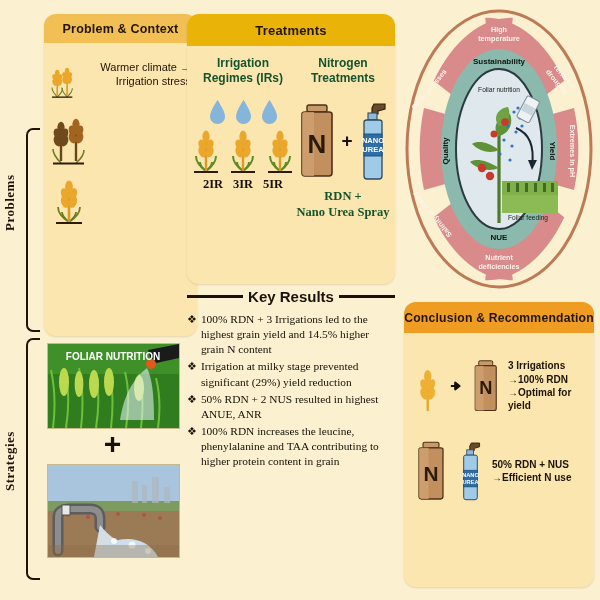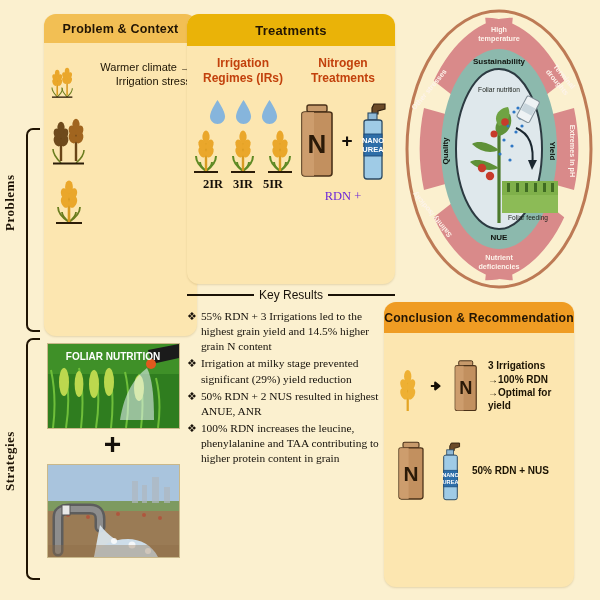--- a/index.html
+++ b/index.html
@@ -45,45 +45,45 @@
   #problem-card .card-head{background:#f2bf54;font-size:12.5px;padding:8px 0 7px;}
   .prob-list{padding:6px 6px 0 6px;}
   .prob-item{display:flex;align-items:flex-start;gap:5px;margin-top:9px;}
   .prob-text{font-size:11px;line-height:1.28;color:#1d1403;padding-top:2px;text-align:right;}
 
   
   #treat-card{left:187px;top:14px;width:208px;height:270px;}
   #treat-card .card-head{background:#eab308;font-size:13px;padding:9px 0 8px;}
   .treat-body{display:flex;padding:10px 4px 0 4px;}
   .treat-col{flex:1;text-align:center;}
-  .treat-title{font-size:12px;font-weight:bold;color:#c2410c;line-height:1.25;}
+  .treat-title{font-size:12px;font-weight:bold;color:#14532d;line-height:1.25;}
   .drops{display:flex;justify-content:center;gap:9px;margin-top:13px;}
   .wheats{display:flex;justify-content:center;gap:7px;margin-top:2px;}
   .ir-labels{display:flex;justify-content:center;margin-top:3px;text-align:center;}
   .ir-labels span{width:30px;font-family:"Liberation Serif",serif;font-weight:bold;font-size:12.5px;color:#15100a;}
   .n-row{display:flex;align-items:center;justify-content:center;gap:3px;margin-top:14px;}
   .plus-sign{font-size:19px;font-weight:bold;color:#15100a;}
-  .n-caption{font-family:"Liberation Serif",serif;font-weight:normal;font-size:12.5px;
-             color:#6d28d9;line-height:1.3;margin-top:6px;}
+  .n-caption{font-family:"Liberation Serif",serif;font-weight:bold;font-size:12.5px;
+             color:#14532d;line-height:1.3;margin-top:6px;}
 
   
   #key-results{position:absolute;left:187px;top:288px;width:208px;height:300px;}
   .kr-head{display:flex;align-items:center;gap:5px;}
   .kr-rule{flex:1;height:2.5px;background:#1a1206;}
-  .kr-title{font-family:"Liberation Sans",sans-serif;font-weight:normal;font-size:12px;color:#19120a;}
+  .kr-title{font-family:"Liberation Sans",sans-serif;font-weight:bold;font-size:15px;color:#19120a;}
   .kr-list{margin-top:7px;}
   .kr-item{display:flex;gap:4px;margin-bottom:2px;}
   .kr-bullet{font-size:11px;color:#19120a;line-height:1.32;}
   .kr-body{font-family:"Liberation Serif",serif;font-size:11.4px;line-height:1.33;color:#14100a;}
 
   
   #circle-wrap{position:absolute;left:404px;top:8px;width:190px;height:282px;}
 
   
-  #conclusion-card{left:384px;top:302px;width:190px;height:285px;}
+  #conclusion-card{left:404px;top:302px;width:190px;height:285px;}
   #conclusion-card .card-head{background:#ef9c23;font-size:12.2px;padding:9px 0 8px;}
   .conc-row{display:flex;align-items:center;gap:8px;padding:0 9px;margin-top:22px;}
   .conc-text{font-size:10px;font-weight:bold;color:#1b1303;line-height:1.34;}
 
   
   .photo{position:absolute;border:1px solid #c9b88a;overflow:hidden;}
   #photo-foliar{left:47px;top:343px;width:131px;height:84px;}
   #photo-irrig{left:47px;top:464px;width:131px;height:92px;}
   .big-plus{position:absolute;left:47px;top:428px;width:131px;text-align:center;
             font-size:30px;font-weight:bold;color:#15100a;line-height:32px;}
@@ -279,36 +279,37 @@
             <path d="M18 4 L29 4 L29 9 L22 11 L22 14 L16 14 L16 8 Z" fill="#6b4a28" stroke="#32210f" stroke-width="1.2"></path>
             <rect x="12" y="13" width="9" height="7" fill="#8fb9d6" stroke="#2c4a63" stroke-width="1.1"></rect>
             <path d="M8 22 Q8 20 11 20 L23 20 Q26 20 26 22 L26 76 Q26 79 23 79 L11 79 Q8 79 8 76 Z" fill="#9fcbe6" stroke="#2c4a63" stroke-width="1.3"></path>
             <rect x="8" y="34" width="18" height="22" fill="#2e6ea8" stroke="#1d4b78" stroke-width=".9"></rect>
             <text x="17" y="43" font-family="Liberation Sans, sans-serif" font-size="7.5" font-weight="bold" fill="#fff" text-anchor="middle">NANO</text>
             <text x="17" y="52" font-family="Liberation Sans, sans-serif" font-size="7.5" font-weight="bold" fill="#fff" text-anchor="middle">UREA</text>
           </svg>
         </div>
         <div class="n-caption">
           <div>RDN +</div>
+          <div>Nano Urea Spray</div>
         </div>
       </div>
 
     </div>
   </div>
 
   <div id="key-results">
     <div class="kr-head">
       <div class="kr-rule"></div>
       <div class="kr-title">Key Results</div>
       <div class="kr-rule"></div>
     </div>
     <div class="kr-list">
       <div class="kr-item">
         <span class="kr-bullet">❖</span>
-        <span class="kr-body">55% RDN + 3 Irrigations led to the highest grain yield and 14.5% higher grain N content</span>
+        <span class="kr-body">100% RDN + 3 Irrigations led to the highest grain yield and 14.5% higher grain N content</span>
       </div>
       <div class="kr-item">
         <span class="kr-bullet">❖</span>
         <span class="kr-body">Irrigation at milky stage prevented significant (29%) yield reduction</span>
       </div>
       <div class="kr-item">
         <span class="kr-bullet">❖</span>
         <span class="kr-body">50% RDN + 2 NUS resulted in highest ANUE, ANR</span>
       </div>
       <div class="kr-item">
@@ -439,20 +440,21 @@
       <svg width="27" height="62" viewBox="0 0 34 82">
         <path d="M18 4 L29 4 L29 9 L22 11 L22 14 L16 14 L16 8 Z" fill="#6b4a28" stroke="#32210f" stroke-width="1.2"></path>
         <rect x="12" y="13" width="9" height="7" fill="#8fb9d6" stroke="#2c4a63" stroke-width="1.1"></rect>
         <path d="M8 22 Q8 20 11 20 L23 20 Q26 20 26 22 L26 76 Q26 79 23 79 L11 79 Q8 79 8 76 Z" fill="#9fcbe6" stroke="#2c4a63" stroke-width="1.3"></path>
         <rect x="8" y="40" width="18" height="22" fill="#2e6ea8" stroke="#1d4b78" stroke-width=".9"></rect>
         <text x="17" y="49" font-family="Liberation Sans, sans-serif" font-size="7.5" font-weight="bold" fill="#fff" text-anchor="middle">NANO</text>
         <text x="17" y="58" font-family="Liberation Sans, sans-serif" font-size="7.5" font-weight="bold" fill="#fff" text-anchor="middle">UREA</text>
       </svg>
       <div class="conc-text">
         <div>50% RDN + NUS</div>
+        <div>→Efficient N use</div>
       </div>
     </div>
   </div>
 
   <div class="photo" id="photo-foliar">
     <svg width="131" height="84" viewBox="0 0 131 84">
       <rect width="131" height="84" fill="#2f7d1f"></rect>
       <rect y="0" width="131" height="30" fill="#3f9028"></rect>
       <g stroke="#6fbf3a" stroke-width="2" fill="none">
         <path d="M5 84 C8 60 6 40 3 26"></path>

